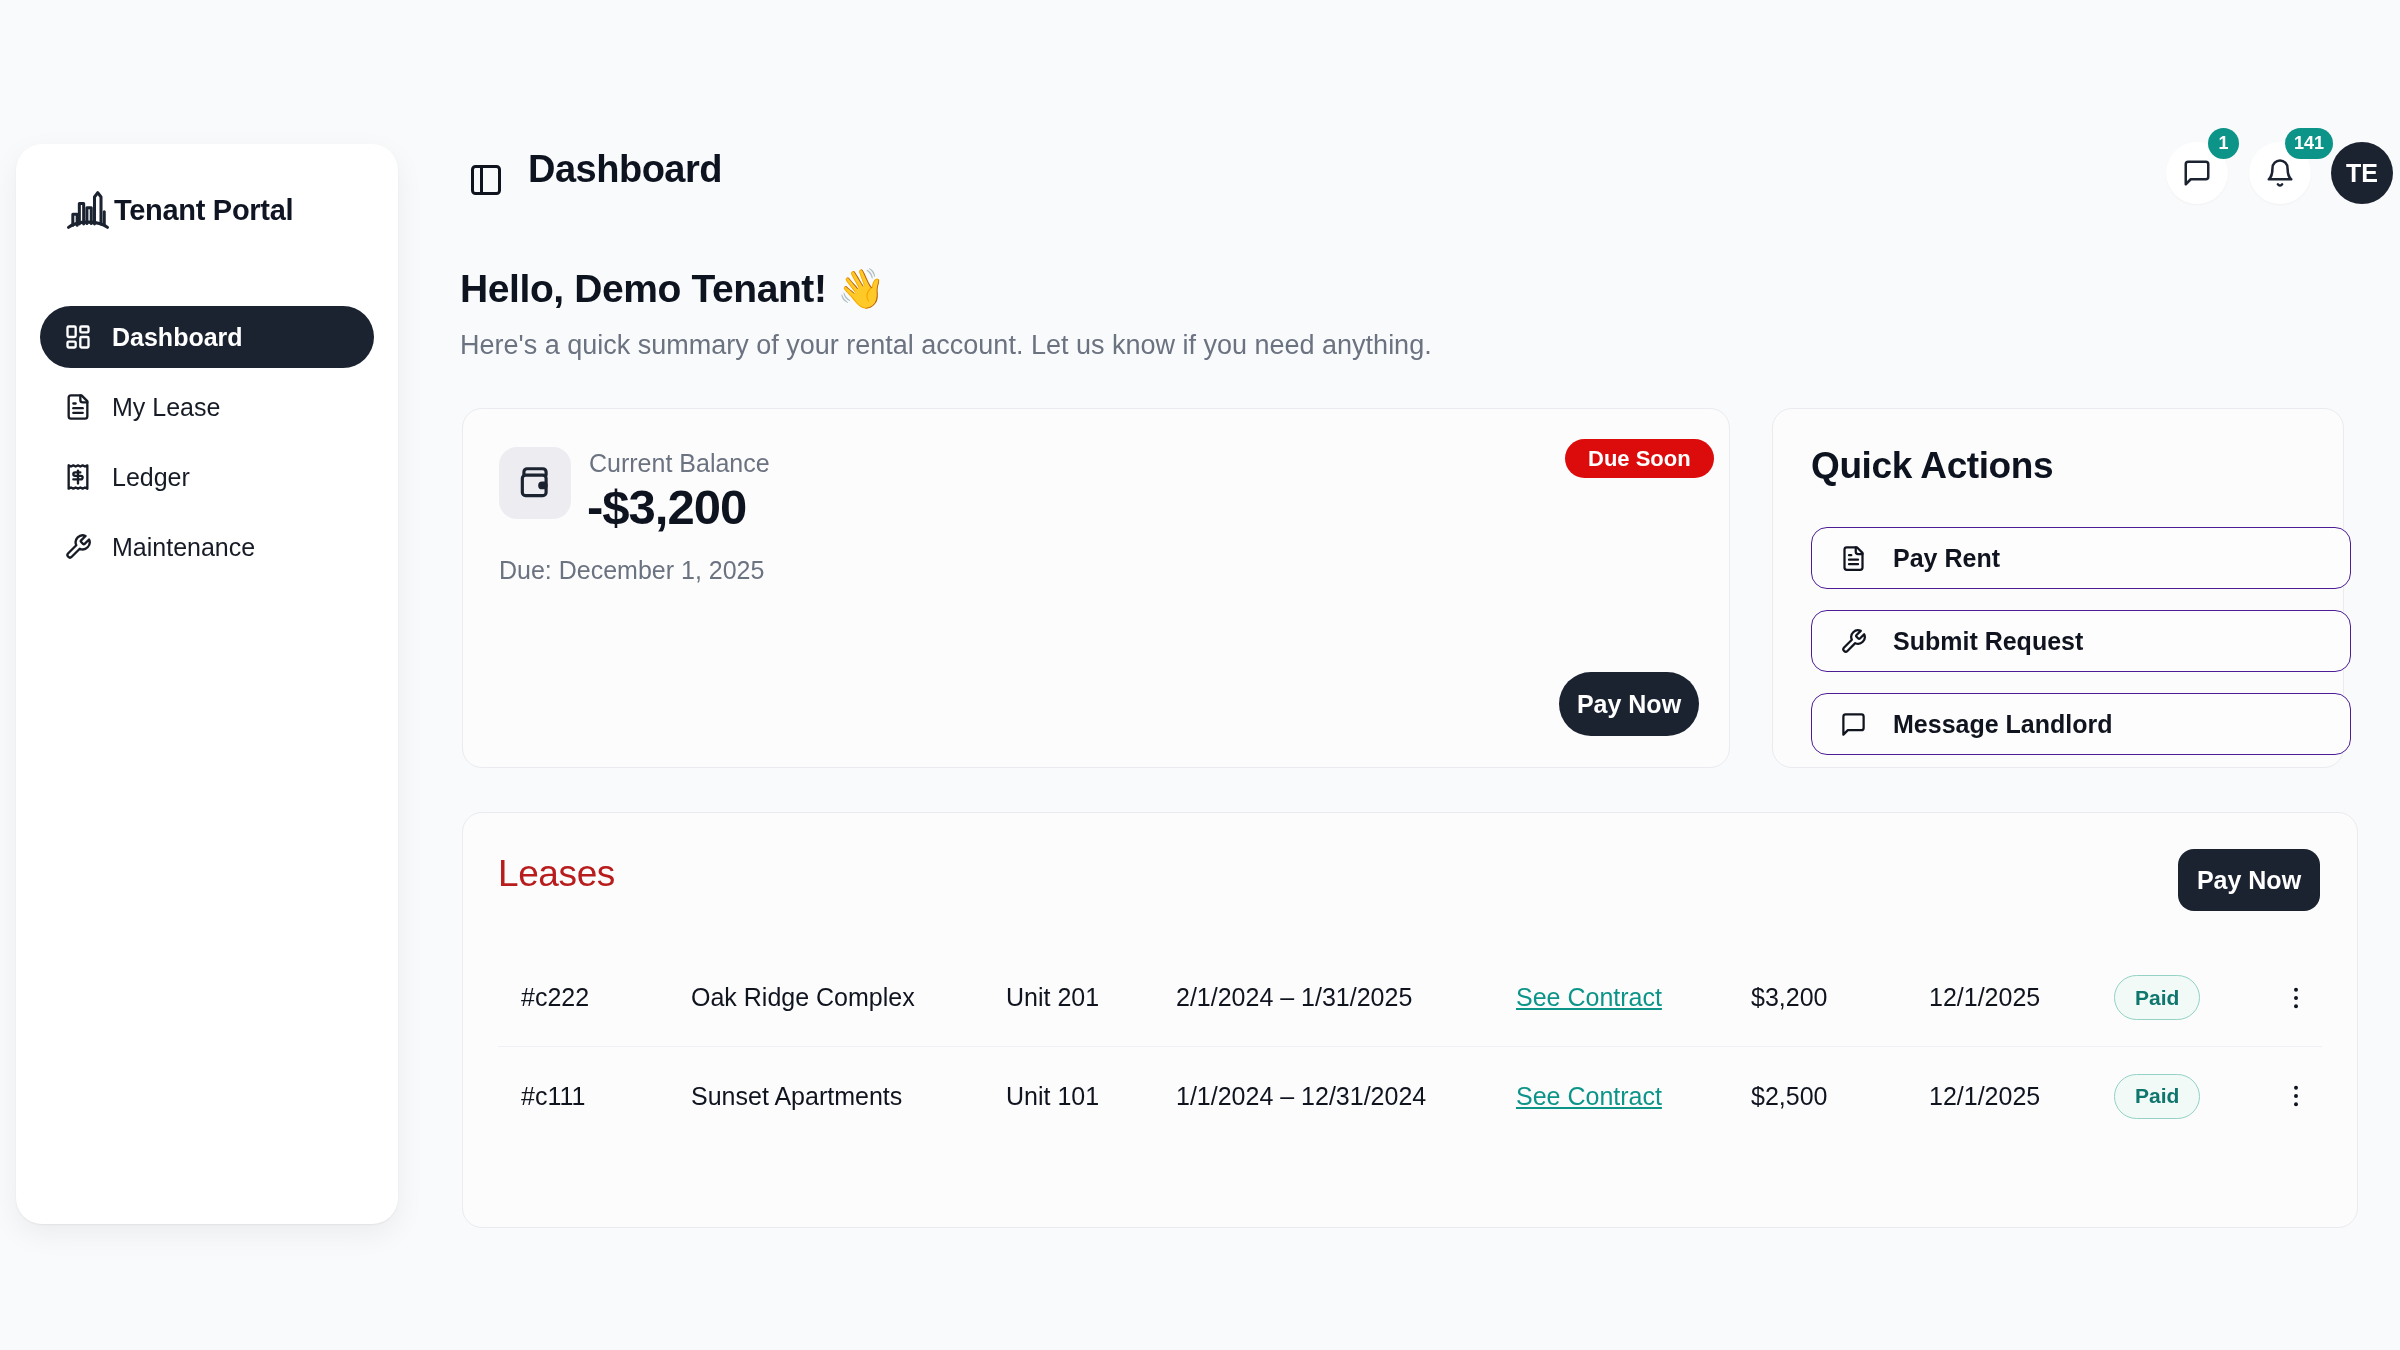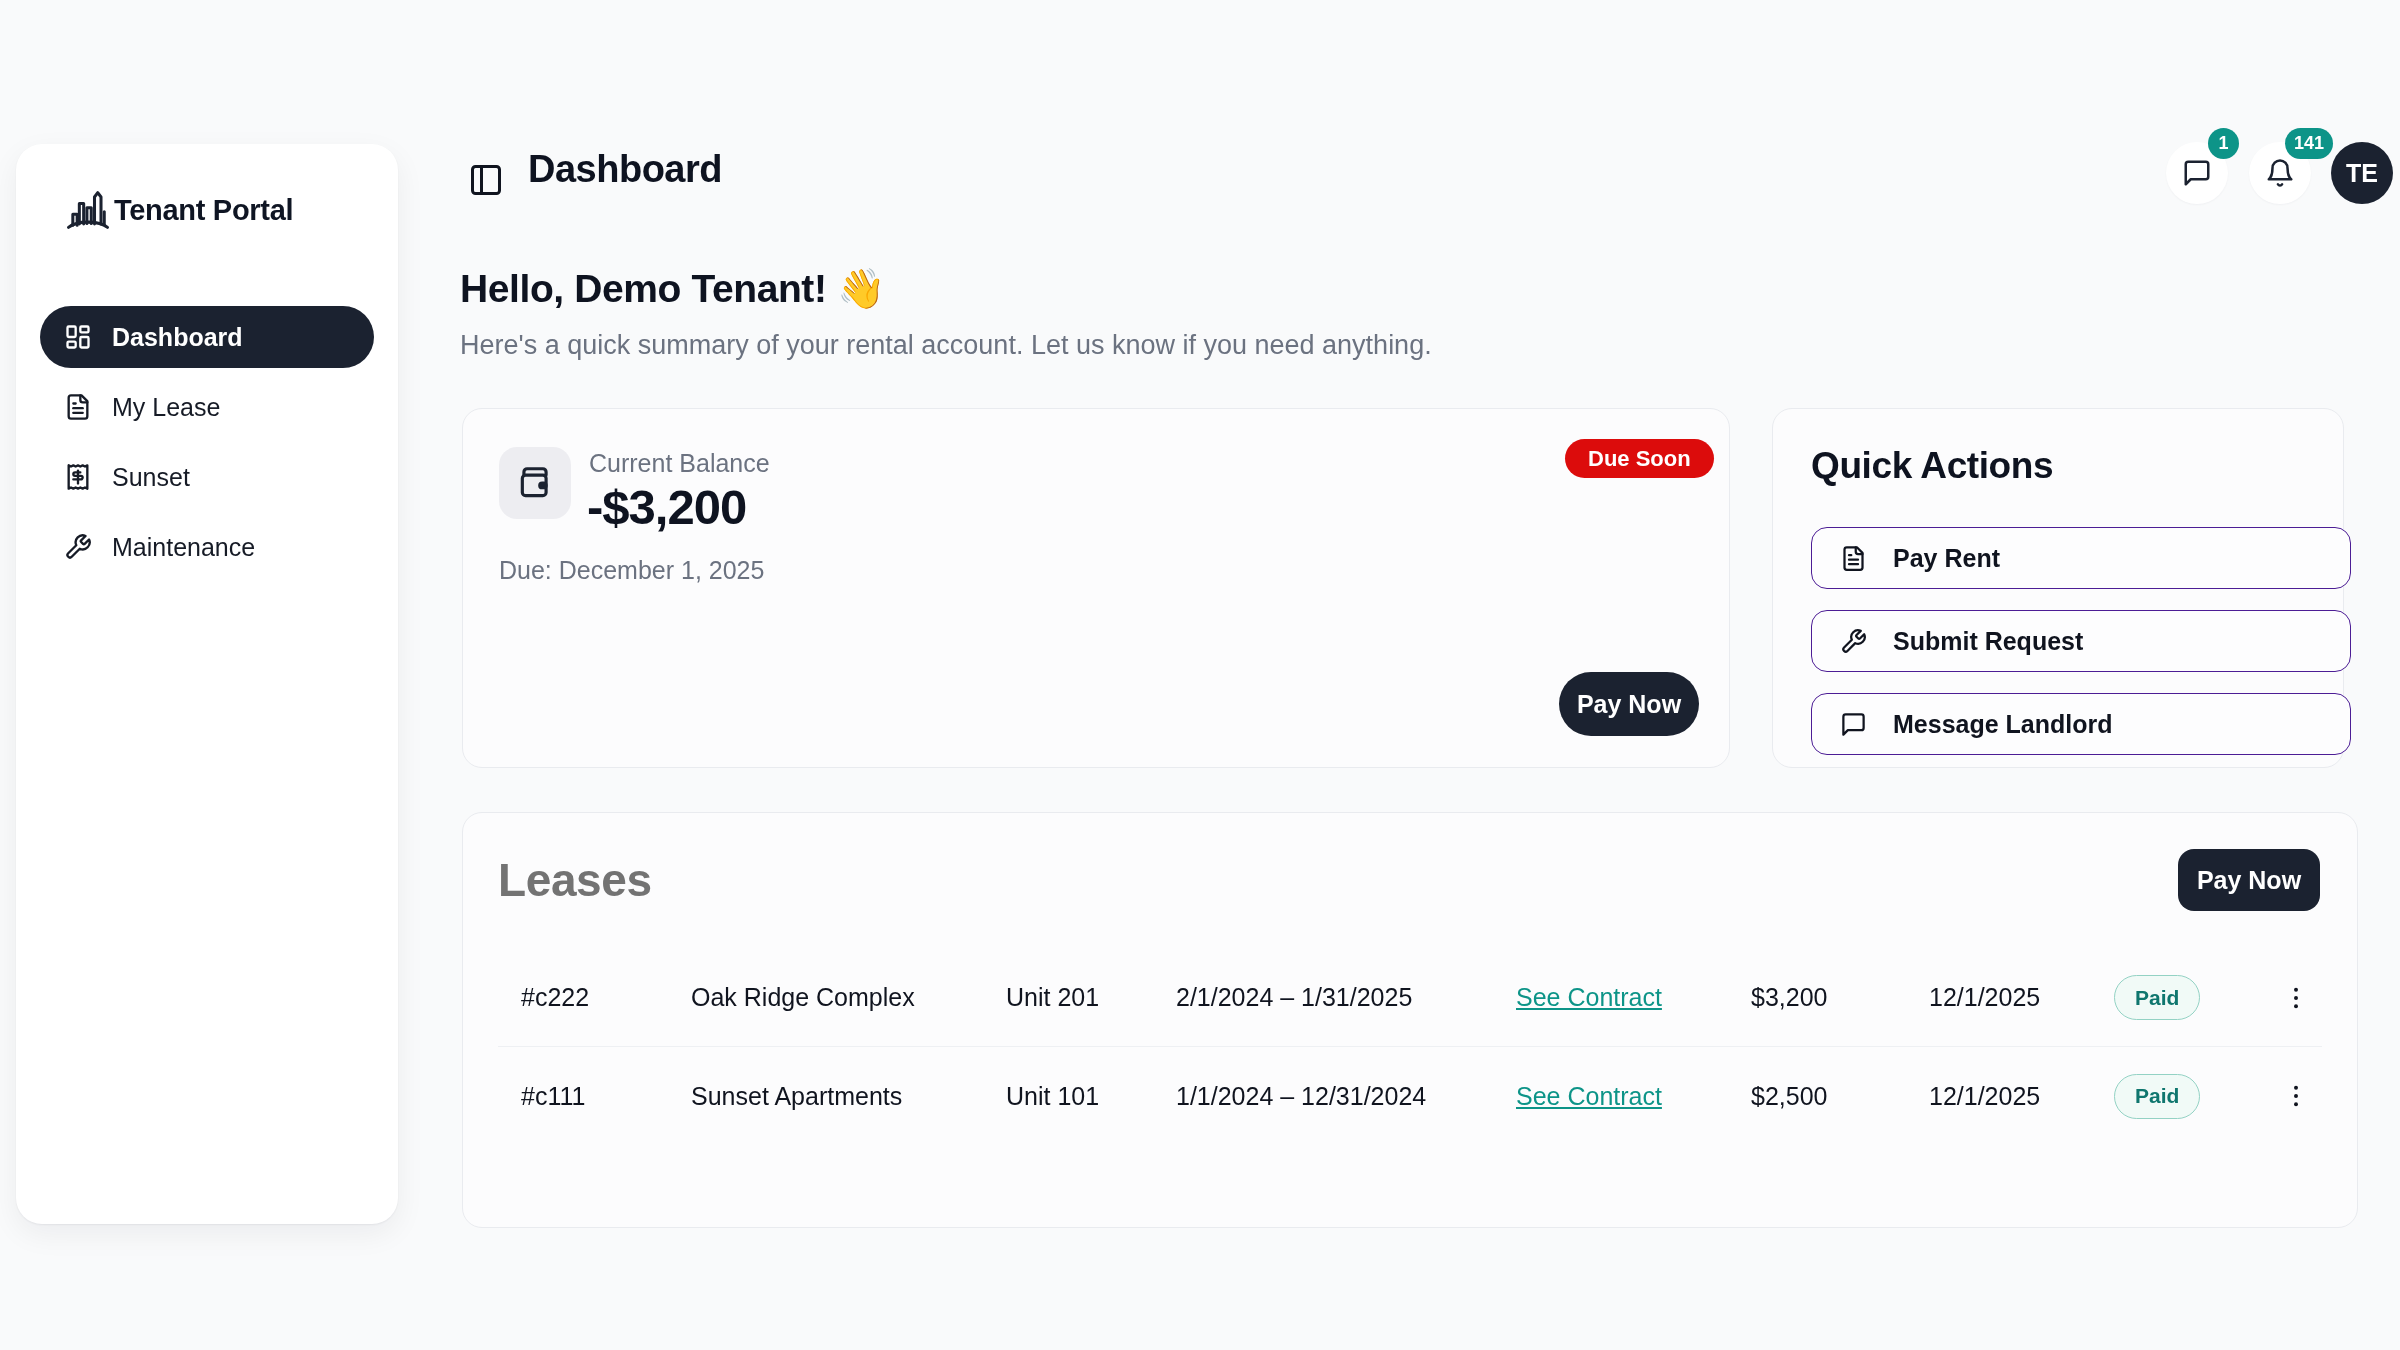--- a/index.html
+++ b/index.html
@@ -80,21 +80,21 @@
   
   .qa-title { font-size:37px; font-weight:700; letter-spacing:-.4px; color:#0e1320; margin:4px 0 40px 0; }
   .qa-btn {
     width:540px; height:62px; border-radius:16px; border:1px solid #4c1d95; background:#fdfdfe;
     display:flex; align-items:center; gap:26px; padding-left:28px; margin-bottom:21px;
     font-size:25px; font-weight:600; color:#10141f; cursor:pointer; font-family:"Liberation Sans",sans-serif;
   }
 
   
   .leases-head { display:flex; align-items:flex-start; justify-content:space-between; margin-bottom:38px; }
-  .leases-title { font-size:46px; font-weight:700; letter-spacing:-.4px; color:#737373; padding-top:4px; }
+  .leases-title { font-size:37px; font-weight:400; letter-spacing:-.4px; color:#b91c1c; padding-top:4px; }
   .leases-pay { width:142px; height:62px; border-radius:16px; margin-right:2px; }
 
   .lease-table { width:100%; }
   .t-row {
     display:grid;
     grid-template-columns:170px 315px 170px 340px 235px 178px 185px 177px 1fr;
     align-items:center;
   }
   .t-head { background:#f4f5f7; height:77px; border-radius:2px; }
   .t-head .t-cell { color:#6b7280; font-size:25px; font-weight:500; }
@@ -153,21 +153,21 @@
       <span>My Lease</span>
     </div>
     <div class="nav-item">
       <span>
         <svg width="28" height="28" viewBox="0 0 24 24" fill="none" stroke="currentColor" stroke-width="2" stroke-linecap="round" stroke-linejoin="round">
           <path d="M4 2v20l2-1 2 1 2-1 2 1 2-1 2 1 2-1 2 1V2l-2 1-2-1-2 1-2-1-2 1-2-1-2 1Z"></path>
           <path d="M14 8H9.5a1.5 1.5 0 0 0 0 3h5a1.5 1.5 0 0 1 0 3H8"></path>
             <path d="M12 6.5v11"></path>
         </svg>
       </span>
-      <span>Sunset</span>
+      <span>Ledger</span>
     </div>
     <div class="nav-item">
       <span>
         <svg width="28" height="28" viewBox="0 0 24 24" fill="none" stroke="currentColor" stroke-width="2" stroke-linecap="round" stroke-linejoin="round">
           <path d="M14.7 6.3a1 1 0 0 0 0 1.4l1.6 1.6a1 1 0 0 0 1.4 0l3.77-3.77a6 6 0 0 1-7.94 7.94l-6.91 6.91a2.12 2.12 0 0 1-3-3l6.91-6.91a6 6 0 0 1 7.94-7.94l-3.76 3.76z"></path>
         </svg>
       </span>
       <span>Maintenance</span>
     </div>
   </nav>

